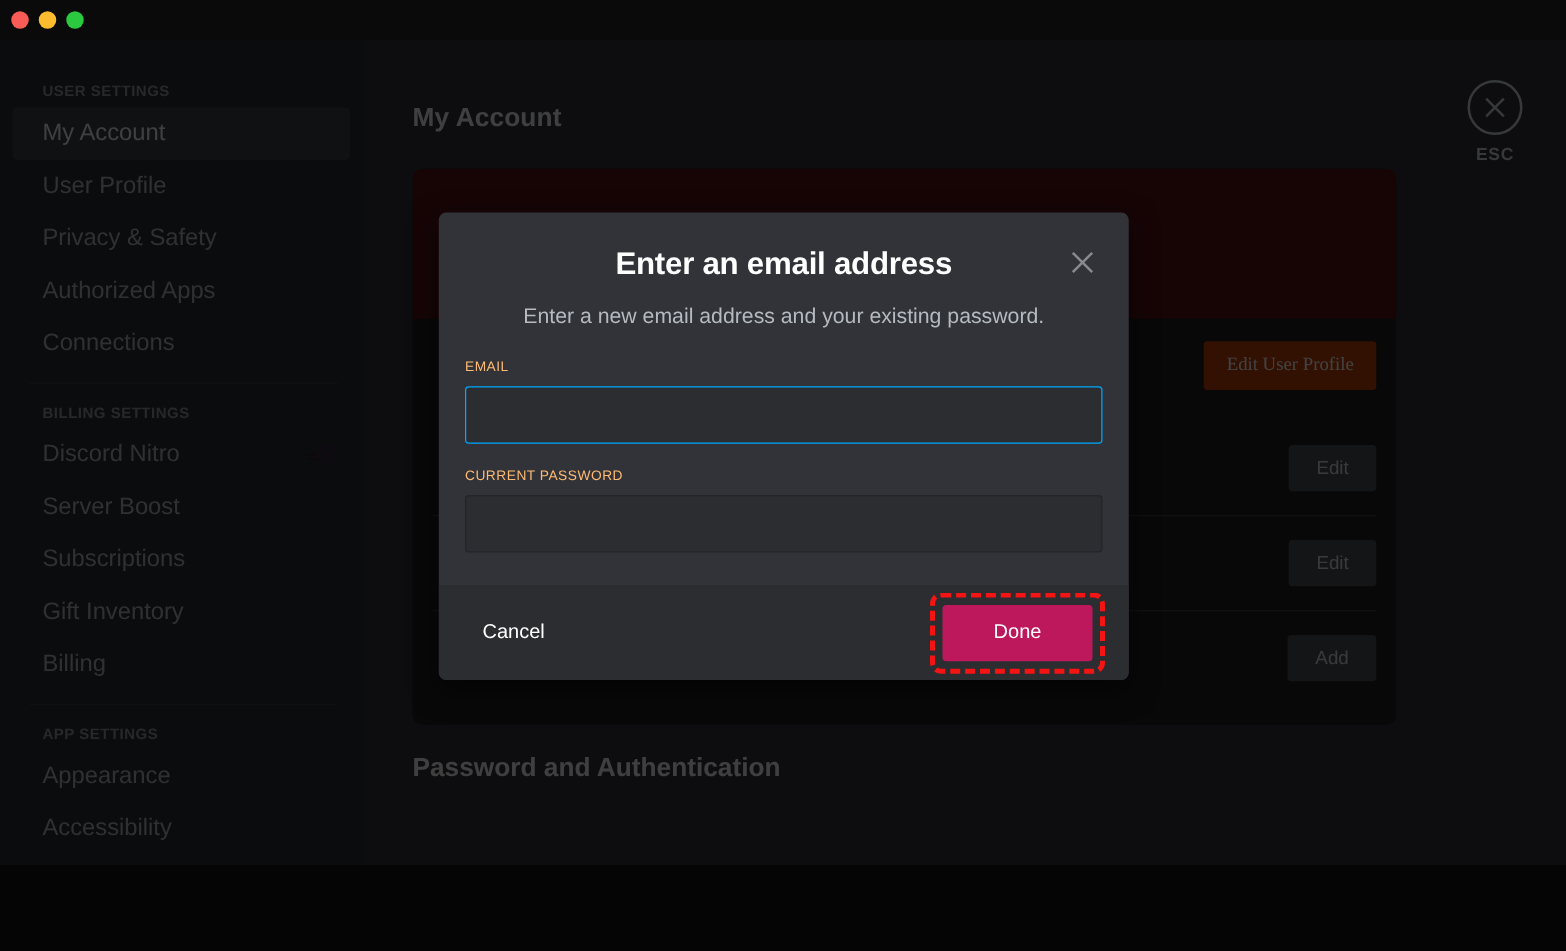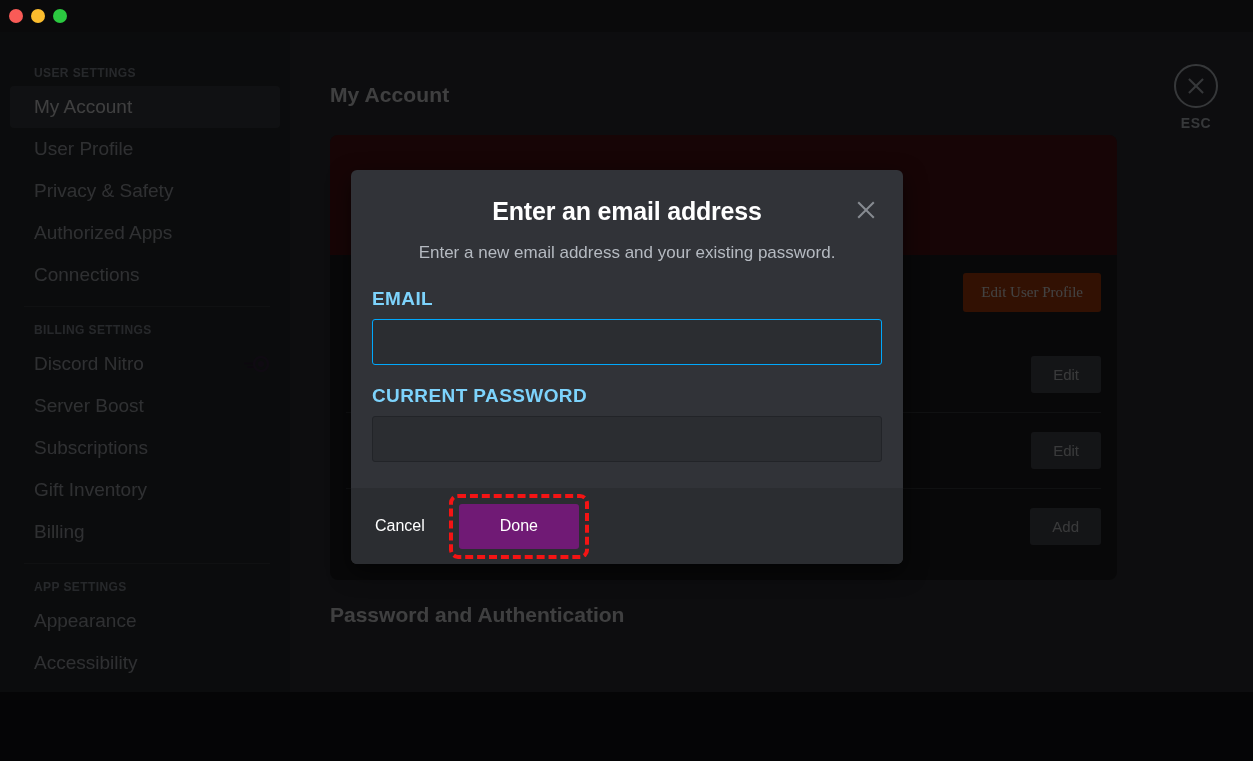--- a/index.html
+++ b/index.html
@@ -254,23 +254,23 @@
     width: 22px; height: 2px;
     background: #b5bac1;
   }
   .modal-close::before { transform: translate(-50%,-50%) rotate(45deg); }
   .modal-close::after  { transform: translate(-50%,-50%) rotate(-45deg); }
 
   .modal-body {
     padding: 24px 21px 26px 21px;
   }
   .field-label {
-    font-size: 19px;
-    font-weight: bold;
-    color: #7dd3fc;
+    font-size: 11px;
+    font-weight: normal;
+    color: #fdba74;
     letter-spacing: 0.4px;
     text-transform: uppercase;
     margin-bottom: 9px;
   }
   .text-input {
     display: block;
     width: 510px;
     height: 46px;
     background: #1e1f22;
     border: 1px solid #1e1f22;
@@ -286,42 +286,42 @@
     background: #2b2d31;
   }
   .text-input.plain {
     background: #2b2d31;
     border: 1px solid #222428;
   }
   .field-block + .field-block { margin-top: 20px; }
 
   .modal-footer {
     background: #2b2d31;
-    padding: 16px 8px;
+    padding: 16px 19px;
     display: flex;
     align-items: center;
-    justify-content: flex-start;
+    justify-content: space-between;
     gap: 8px;
     height: 76px;
   }
   .btn-link {
     background: transparent;
     border: none;
     color: #ffffff;
     font-size: 16px;
     padding: 10px 16px;
     cursor: pointer;
     font-family: inherit;
   }
   .done-wrap {
     position: relative;
     padding: 10px;
   }
   .btn-done {
-    background: #701a75;
+    background: #be185d;
     color: #ffffff;
     border: none;
     border-radius: 3px;
     font-size: 16px;
     width: 120px;
     height: 45px;
     cursor: pointer;
     font-family: inherit;
   }
   .highlight-ring {

